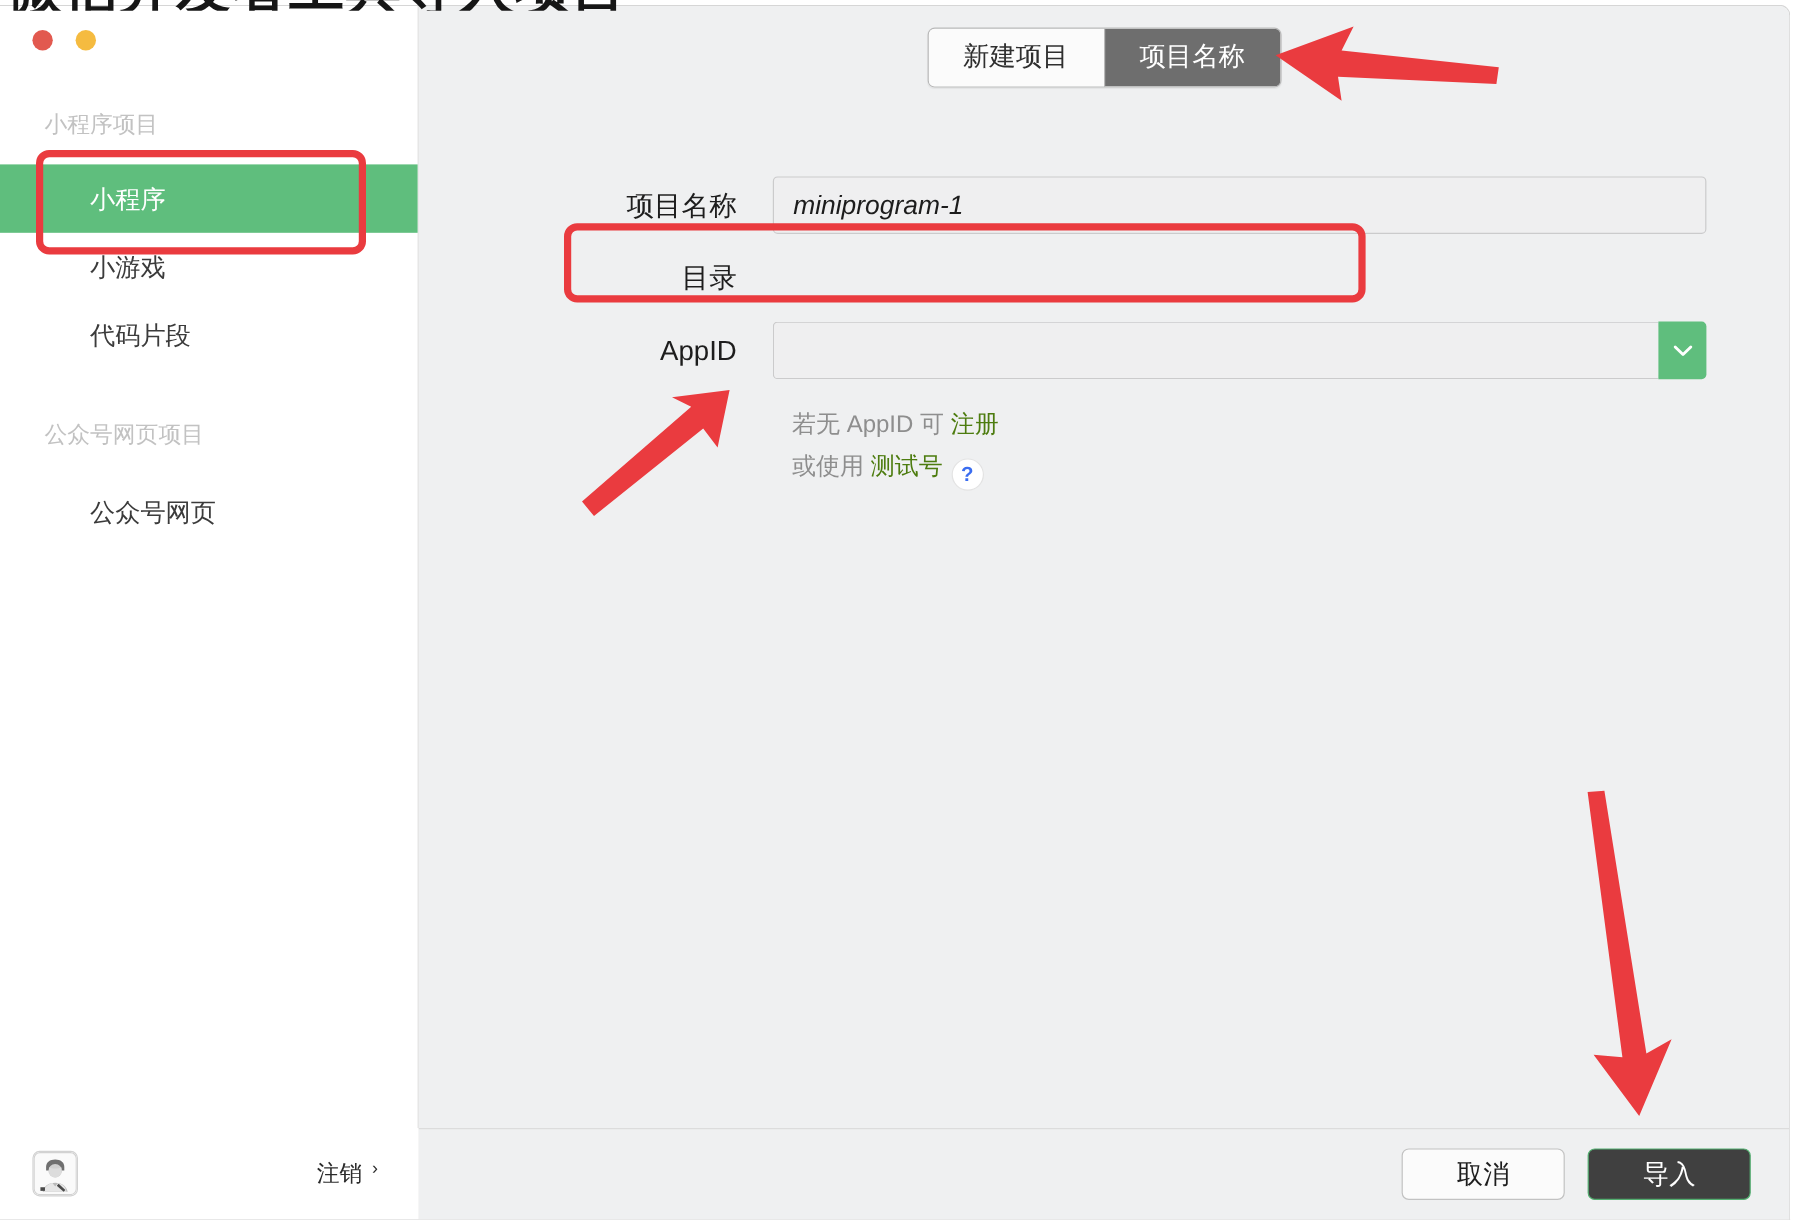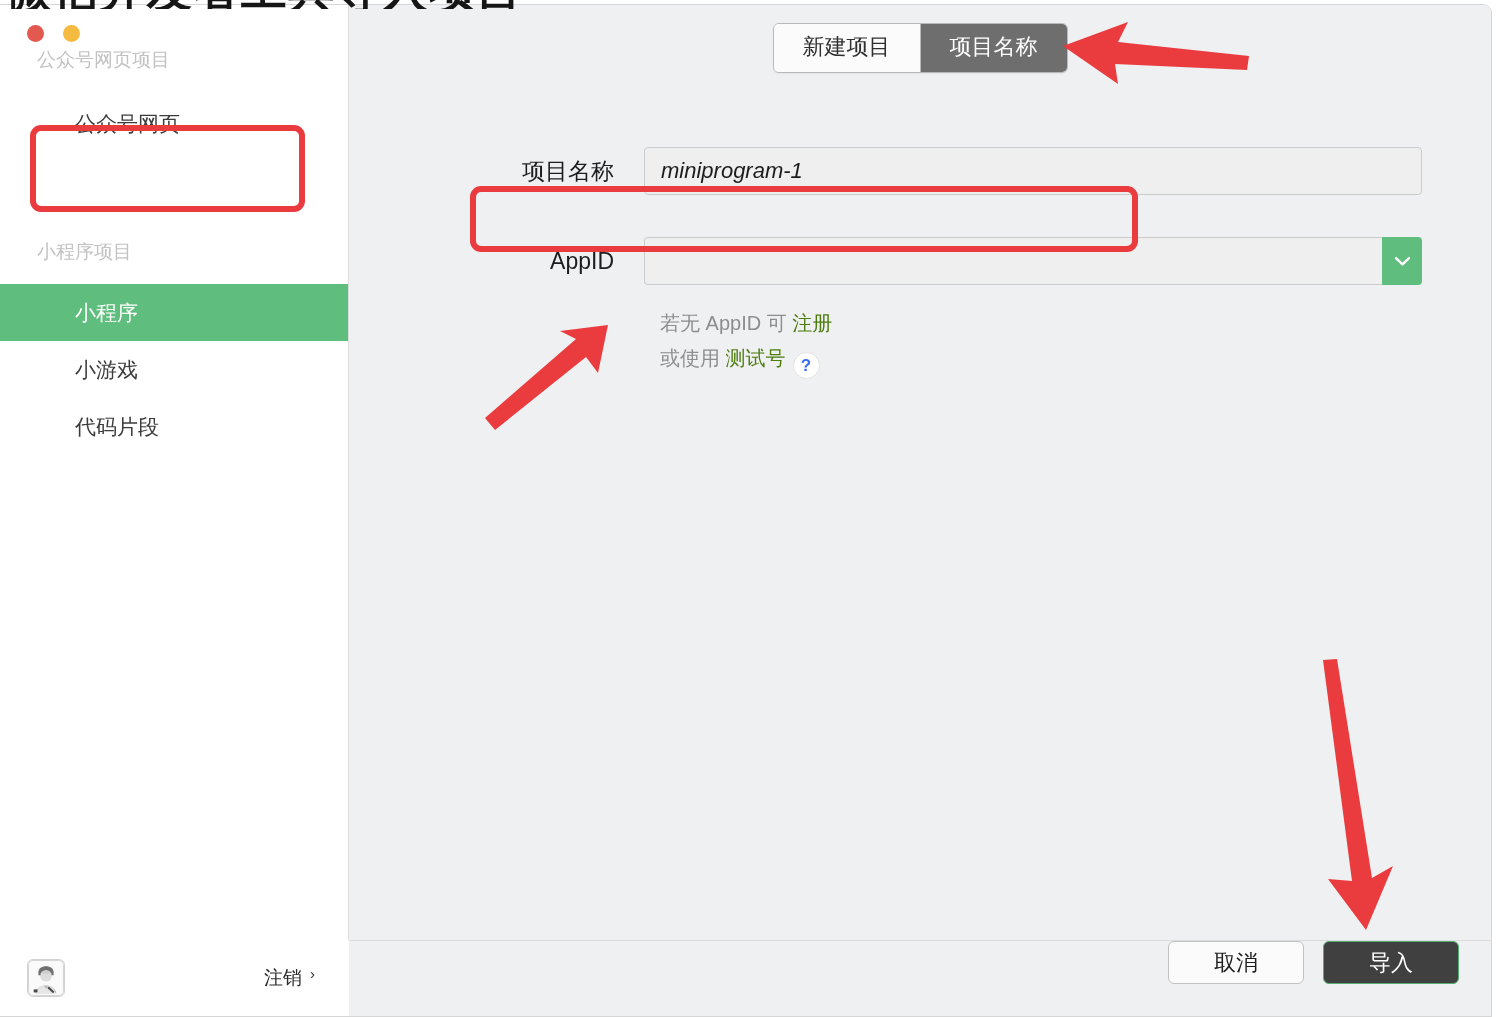--- a/index.html
+++ b/index.html
@@ -234,21 +234,21 @@
 
   
   .footer {
     position: absolute;
     left: 0; bottom: 0;
     width: 100%;
     height: 76px;
     border-top: 1px solid #dcdcdc;
     background: #eff0f1;
     display: flex;
-    align-items: flex-start;
+    align-items: center;
     justify-content: flex-end;
     gap: 19px;
     padding-right: 32px;
   }
   .btn {
     font-size: 22px;
     border-radius: 6px;
     cursor: pointer;
     display: flex;
     align-items: center;
@@ -294,38 +294,38 @@
 <div class="app-window">
 
   <div class="sidebar">
 
     <div class="traffic-lights">
       <div class="tl-dot tl-red"></div>
       <div class="tl-dot tl-yellow"></div>
     </div>
 
     <div class="nav-group">
+      <div class="nav-head g1">小程序项目</div>
+
+      <div class="nav-item active first">
+        <span>小程序</span>
+      </div>
+      <div class="nav-item">
+        <span>小游戏</span>
+      </div>
+      <div class="nav-item">
+        <span>代码片段</span>
+      </div>
+    </div>
+
+    <div class="nav-group">
       <div class="nav-head g2">公众号网页项目</div>
 
       <div class="nav-item spaced">
         <span>公众号网页</span>
-      </div>
-    </div>
-
-    <div class="nav-group">
-      <div class="nav-head g1">小程序项目</div>
-
-      <div class="nav-item active first">
-        <span>小程序</span>
-      </div>
-      <div class="nav-item">
-        <span>小游戏</span>
-      </div>
-      <div class="nav-item">
-        <span>代码片段</span>
       </div>
     </div>
 
     <div class="sidebar-bottom">
       <svg class="avatar" viewBox="0 0 38 38">
         <rect x="0.5" y="0.5" width="37" height="37" rx="5" fill="#fafafa" stroke="#d2d2d2"></rect>
         <path d="M11 13c0-4 3.4-6.4 8-6.4S27 9 27 13v3.2h-16z" fill="#6f6f6f"></path>
         <circle cx="19" cy="16.5" r="6" fill="#cfcfcf"></circle>
         <path d="M13.6 13.4c2.2 1.6 8.6 1.6 10.8 0v3.6c0 3-2.4 5.4-5.4 5.4s-5.4-2.4-5.4-5.4z" fill="#dcdcdc"></path>
         <path d="M8 35c1.2-5.2 5.6-8 11-8s9.8 2.8 11 8z" fill="#b9b9b9"></path>
@@ -357,20 +357,21 @@
     <div class="form">
 
       <div class="form-row">
         <div class="form-label">项目名称</div>
         <div class="field-wrap">
           <div class="field">miniprogram-1</div>
         </div>
       </div>
 
       <div class="form-row">
+        <div class="form-label">目录</div>
       </div>
 
       <div class="form-row">
         <div class="form-label">AppID</div>
         <div class="field-wrap has-drop">
           <div class="field"></div>
           <div class="drop-btn">
             <svg width="17" height="11" viewBox="0 0 17 11">
               <path d="M2 2.2 L8.5 8.4 L15 2.2" fill="none" stroke="#fff" stroke-width="2.4" stroke-linecap="round" stroke-linejoin="round"></path>
             </svg>

